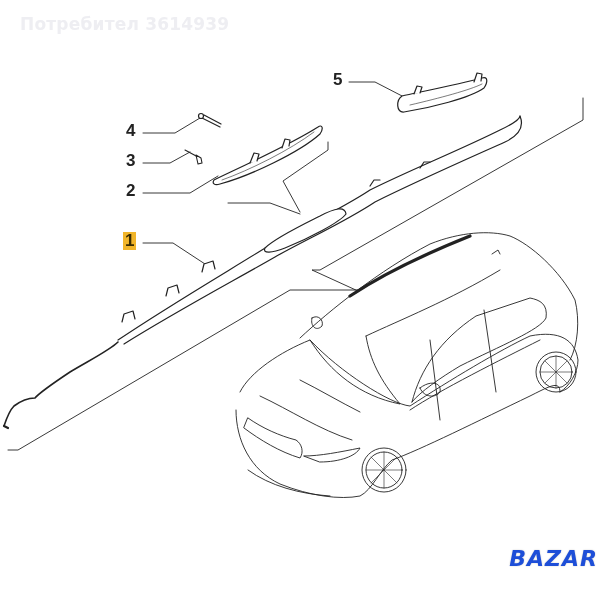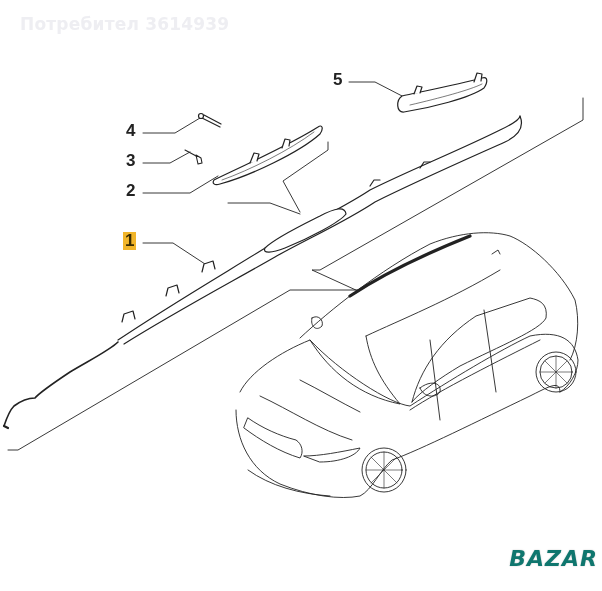--- a/index.html
+++ b/index.html
@@ -1,21 +1,21 @@
 <!DOCTYPE html>
 <html><head>
   <meta charset="utf-8">
   <style>
     html, body { margin: 0; padding: 0; background: #ffffff; }
     body { width: 602px; height: 591px; position: relative; overflow: hidden; font-family: "DejaVu Sans", sans-serif; }
     .watermark { position: absolute; left: 20px; top: 14px; font-size: 17px; font-weight: bold; color: #eeeef2; letter-spacing: 0.2px; }
     .callout { position: absolute; font-family: "Liberation Sans", sans-serif; font-weight: bold; font-size: 17px; color: #222; line-height: 18px; }
     .callout.hl { background: #f1b52a; color: #3a2c00; padding: 0 2px; }
     svg.art { position: absolute; left: 0; top: 0; }
-    .bazar { position: absolute; right: 4px; bottom: 20px; font-family: "DejaVu Sans", sans-serif; font-weight: bold; font-size: 22px; color: #0f766e; letter-spacing: 1px; text-shadow: 0 0 1px #d9d9d9, 0 0 2px #d9d9d9; font-style: italic; }
+    .bazar { position: absolute; right: 4px; bottom: 20px; font-family: "DejaVu Sans", sans-serif; font-weight: bold; font-size: 22px; color: #1d4ed8; letter-spacing: 1px; text-shadow: 0 0 1px #d9d9d9, 0 0 2px #d9d9d9; font-style: italic; }
   </style>
 </head>
 <body>
 
 <div class="watermark">Потребител 3614939</div>
 
 <svg class="art" width="602" height="591" viewBox="0 0 602 591" fill="none" stroke="#222" stroke-linecap="round" stroke-linejoin="round">
 
   <g stroke-width="0.9">
     <polyline points="143,133 175,133 200,118"></polyline>

